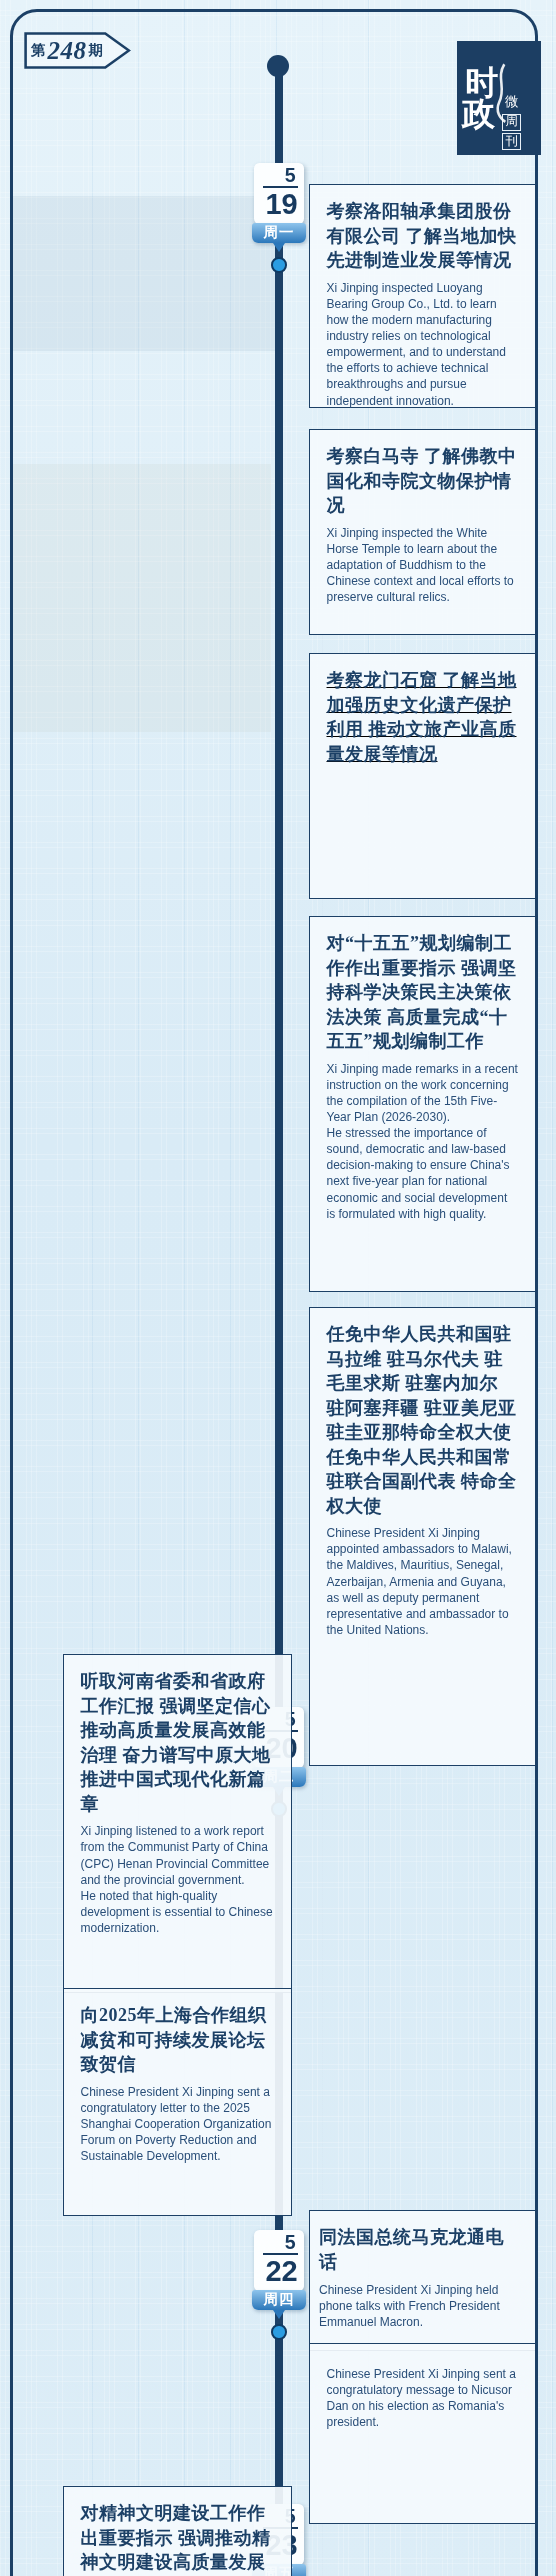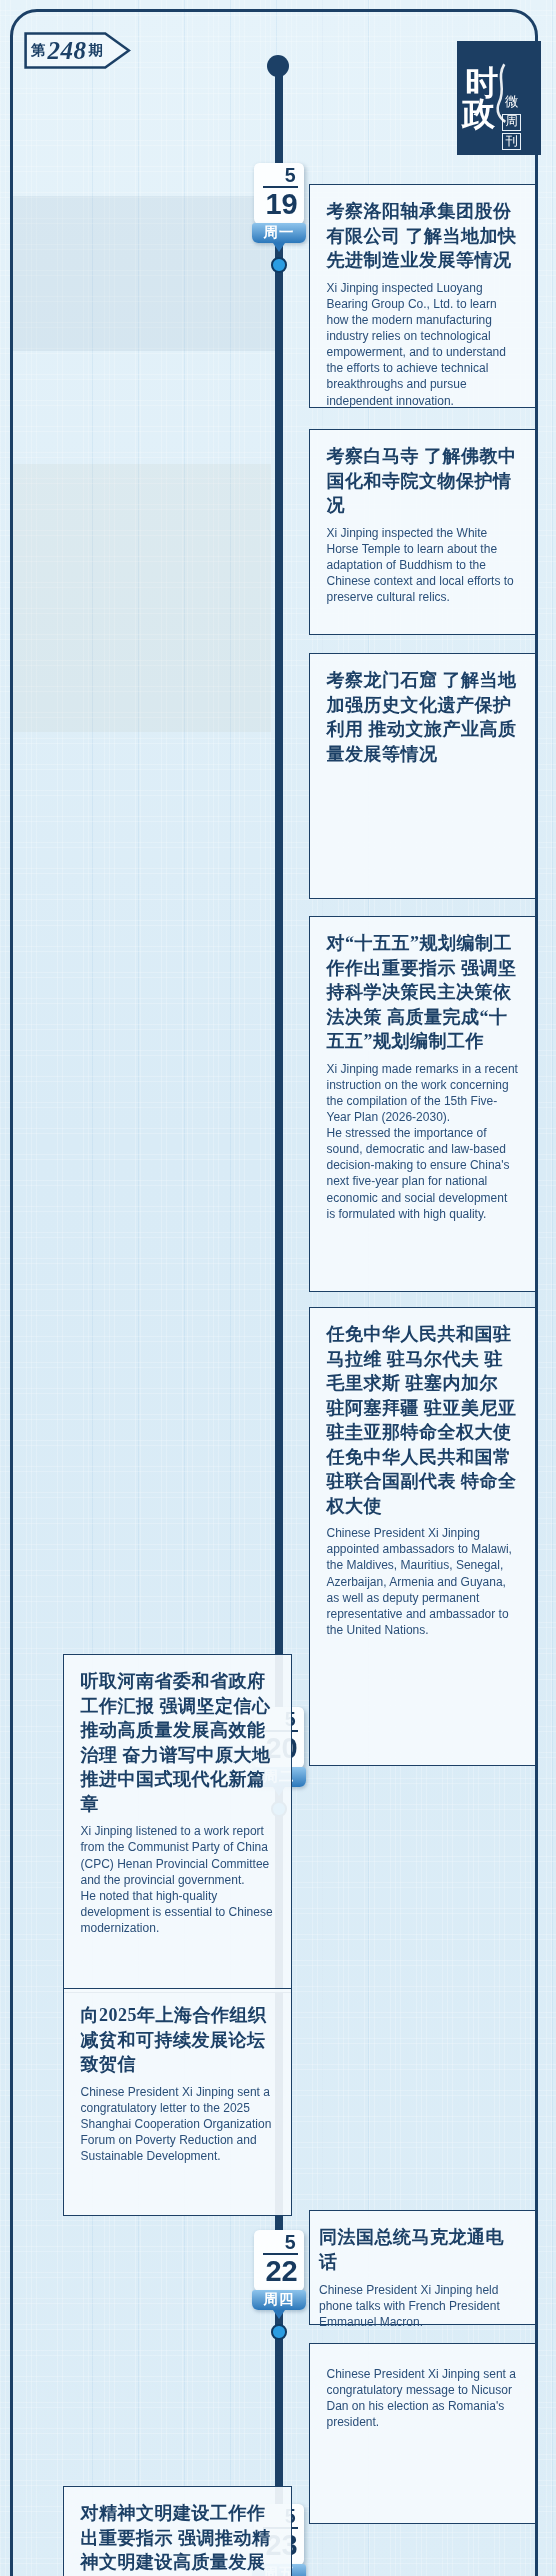--- a/index.html
+++ b/index.html
@@ -131,21 +131,21 @@
   </div>
 
   <div class="card right" style="top:144px;height:224px;margin-top:40px;">
     <div class="card-zh">考察洛阳轴承集团股份有限公司 了解当地加快先进制造业发展等情况</div>
     <div class="card-en">Xi Jinping inspected Luoyang Bearing Group Co., Ltd. to learn how the modern manufacturing industry relies on technological empowerment, and to understand the efforts to achieve technical breakthroughs and pursue independent innovation.</div>
   </div>
   <div class="card right" style="top:429px;height:206px;">
     <div class="card-zh">考察白马寺 了解佛教中国化和寺院文物保护情况</div>
     <div class="card-en">Xi Jinping inspected the White Horse Temple to learn about the adaptation of Buddhism to the Chinese context and local efforts to preserve cultural relics.</div>
   </div>
-  <div class="card right" style="top:653px;height:246px;">
+  <div class="card right" style="top:653px;height:246px;text-decoration:underline;">
     <div class="card-zh">考察龙门石窟 了解当地加强历史文化遗产保护利用 推动文旅产业高质量发展等情况</div>
   </div>
   <div class="card right" style="top:916px;height:376px;">
     <div class="card-zh">对“十五五”规划编制工作作出重要指示 强调坚持科学决策民主决策依法决策 高质量完成“十五五”规划编制工作</div>
     <div class="card-en">Xi Jinping made remarks in a recent instruction on the work concerning the compilation of the 15th Five-Year Plan (2026-2030).
 He stressed the importance of sound, democratic and law-based decision-making to ensure China's next five-year plan for national economic and social development is formulated with high quality.</div>
   </div>
   <div class="card right" style="top:1307px;height:459px;">
     <div class="card-zh">任免中华人民共和国驻马拉维 驻马尔代夫 驻毛里求斯 驻塞内加尔 驻阿塞拜疆 驻亚美尼亚 驻圭亚那特命全权大使 任免中华人民共和国常驻联合国副代表 特命全权大使</div>
     <div class="card-en">Chinese President Xi Jinping appointed ambassadors to Malawi, the Maldives, Mauritius, Senegal, Azerbaijan, Armenia and Guyana, as well as deputy permanent representative and ambassador to the United Nations.</div>
@@ -154,21 +154,21 @@
   <div class="card left" style="top:1654px;height:339px;">
     <div class="card-zh">听取河南省委和省政府工作汇报 强调坚定信心推动高质量发展高效能治理 奋力谱写中原大地推进中国式现代化新篇章</div>
     <div class="card-en">Xi Jinping listened to a work report from the Communist Party of China (CPC) Henan Provincial Committee and the provincial government.
 He noted that high-quality development is essential to Chinese modernization.</div>
   </div>
   <div class="card left" style="top:1988px;height:228px;">
     <div class="card-zh">向2025年上海合作组织减贫和可持续发展论坛致贺信</div>
     <div class="card-en">Chinese President Xi Jinping sent a congratulatory letter to the 2025 Shanghai Cooperation Organization Forum on Poverty Reduction and Sustainable Development.</div>
   </div>
 
-  <div class="card right" style="top:2210px;height:115px;padding-left:9px;">
+  <div class="card right" style="top:2210px;height:141px;padding-left:9px;">
     <div class="card-zh">同法国总统马克龙通电话</div>
     <div class="card-en">Chinese President Xi Jinping held phone talks with French President Emmanuel Macron.</div>
   </div>
   <div class="card right" style="top:2343px;height:181px;">
     <div class="card-en">Chinese President Xi Jinping sent a congratulatory message to Nicusor Dan on his election as Romania's president.</div>
   </div>
 
   <div class="card left" style="top:2486px;height:352px;">
     <div class="card-zh">对精神文明建设工作作出重要指示 强调推动精神文明建设高质量发展 为强国建设民族复兴提供强大精神力量</div>
 

